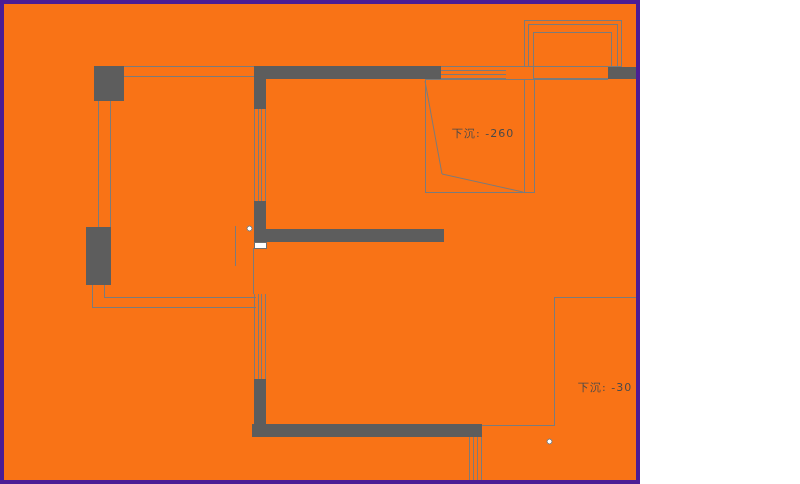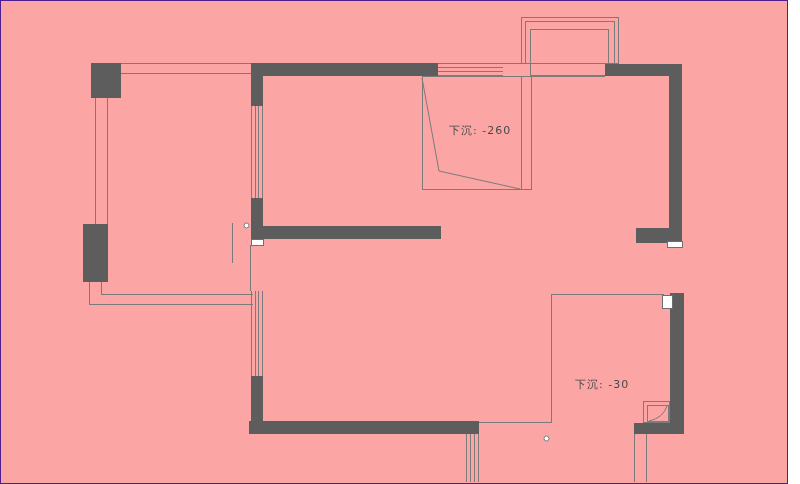--- a/index.html
+++ b/index.html
@@ -1,21 +1,21 @@
 <!DOCTYPE html>
 <html><head>
 <meta charset="utf-8">
 <style>
   html, body { margin: 0; padding: 0; background: #ffffff; }
   #canvas {
     position: relative;
-    width: 788px;
+    width: 640px;
     height: 484px;
-    background: #fca5a5;
-    border: 1px solid #4c1d95;
+    background: #f97316;
+    border: 4px solid #4c1d95;
     box-sizing: border-box;
     overflow: hidden;
     font-family: "DejaVu Sans", sans-serif;
   }
   .wall  { position: absolute; background: #5d5d5d; }
   .tline { position: absolute; background: #7b7b7b; }
   .outline { position: absolute; border: 1px solid #7b7b7b; background: transparent; box-sizing: border-box; }
   .white-notch { position: absolute; border: 1px solid #6e6e6e; background: #ffffff; box-sizing: border-box; }
   .window-v2 { position: absolute; border-left: 1px solid #7b7b7b; border-right: 1px solid #7b7b7b; box-sizing: border-box; }
   .window-v4 { position: absolute; border-left: 1px solid #7b7b7b; border-right: 1px solid #7b7b7b; box-sizing: border-box;

